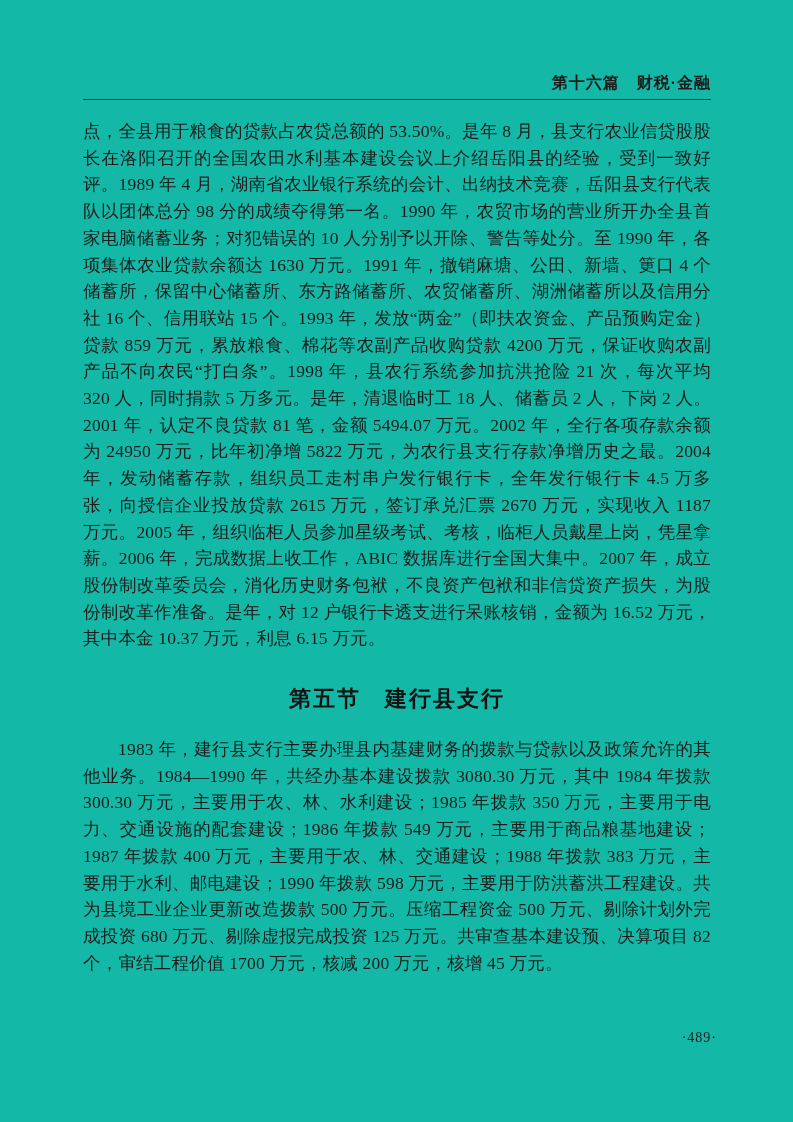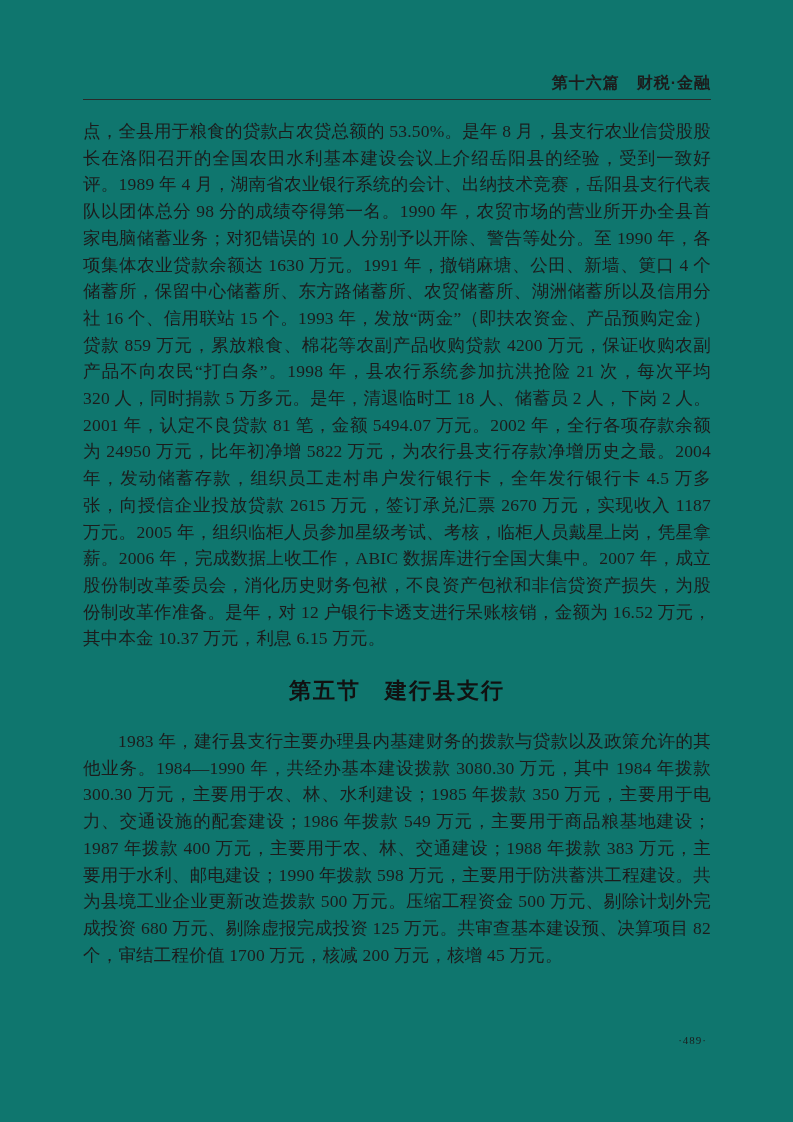--- a/index.html
+++ b/index.html
@@ -2,21 +2,21 @@
 <html><head>
 <meta charset="utf-8">
 <style>
   * { margin: 0; padding: 0; box-sizing: border-box; }
   html, body { background: #e8e8e8; }
   .page {
     position: relative;
     width: 793px;
     height: 1122px;
     margin: 0 auto;
-    background: #0f766e;
+    background: #14b8a6;
     color: #1c1c1c;
     font-family: "Liberation Serif", "DejaVu Serif", serif;
     overflow: hidden;
   }
   .content {
     position: absolute;
     left: 83px;
     top: 0;
     width: 628px;
   }
@@ -38,35 +38,35 @@
   .body-text {
     margin-top: 18px;
     font-size: 17.5px;
     line-height: 26.7px;
     text-align: justify;
     letter-spacing: 0.2px;
   }
   .para { text-align: justify; }
   .para.indent { text-indent: 2em; }
   .section-heading {
-    margin-top: 24px;
+    margin-top: 32px;
     margin-bottom: 22px;
     text-align: center;
     font-family: "Liberation Sans", "DejaVu Sans", sans-serif;
     font-weight: bold;
     font-size: 22px;
     letter-spacing: 2px;
     line-height: 30px;
     color: #111;
   }
   .page-number {
     position: absolute;
-    right: 86px;
+    right: 76px;
     bottom: 76px;
-    font-size: 11px;
+    font-size: 14px;
     letter-spacing: 1px;
     color: #1c1c1c;
   }
 </style>
 </head>
 <body>
 
 <div class="page">
   <div class="content">
     <div class="running-head">第十六篇　财税·金融</div>

